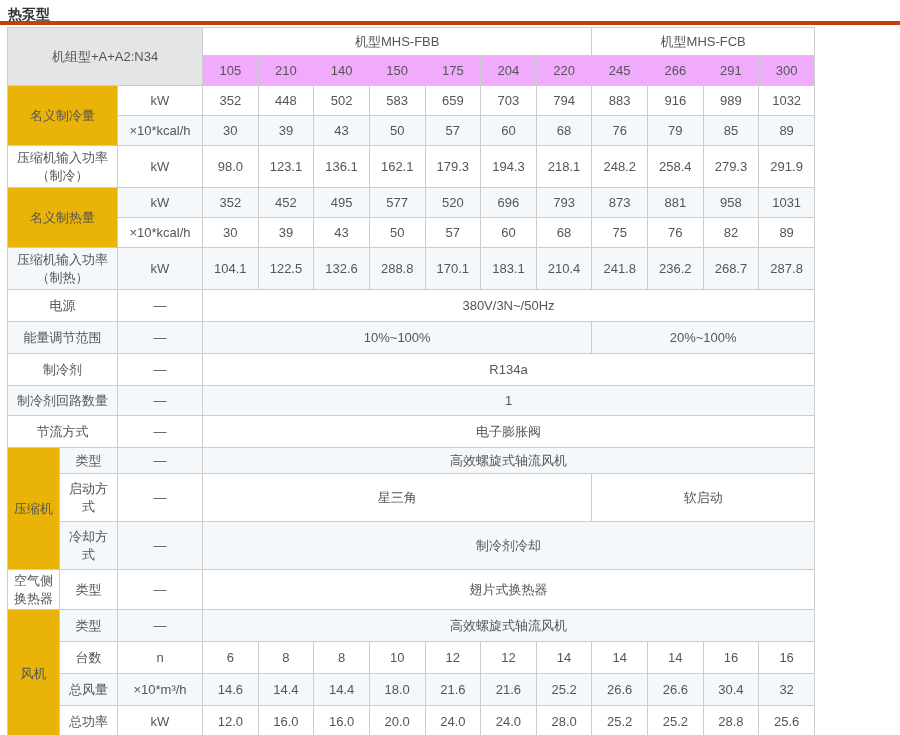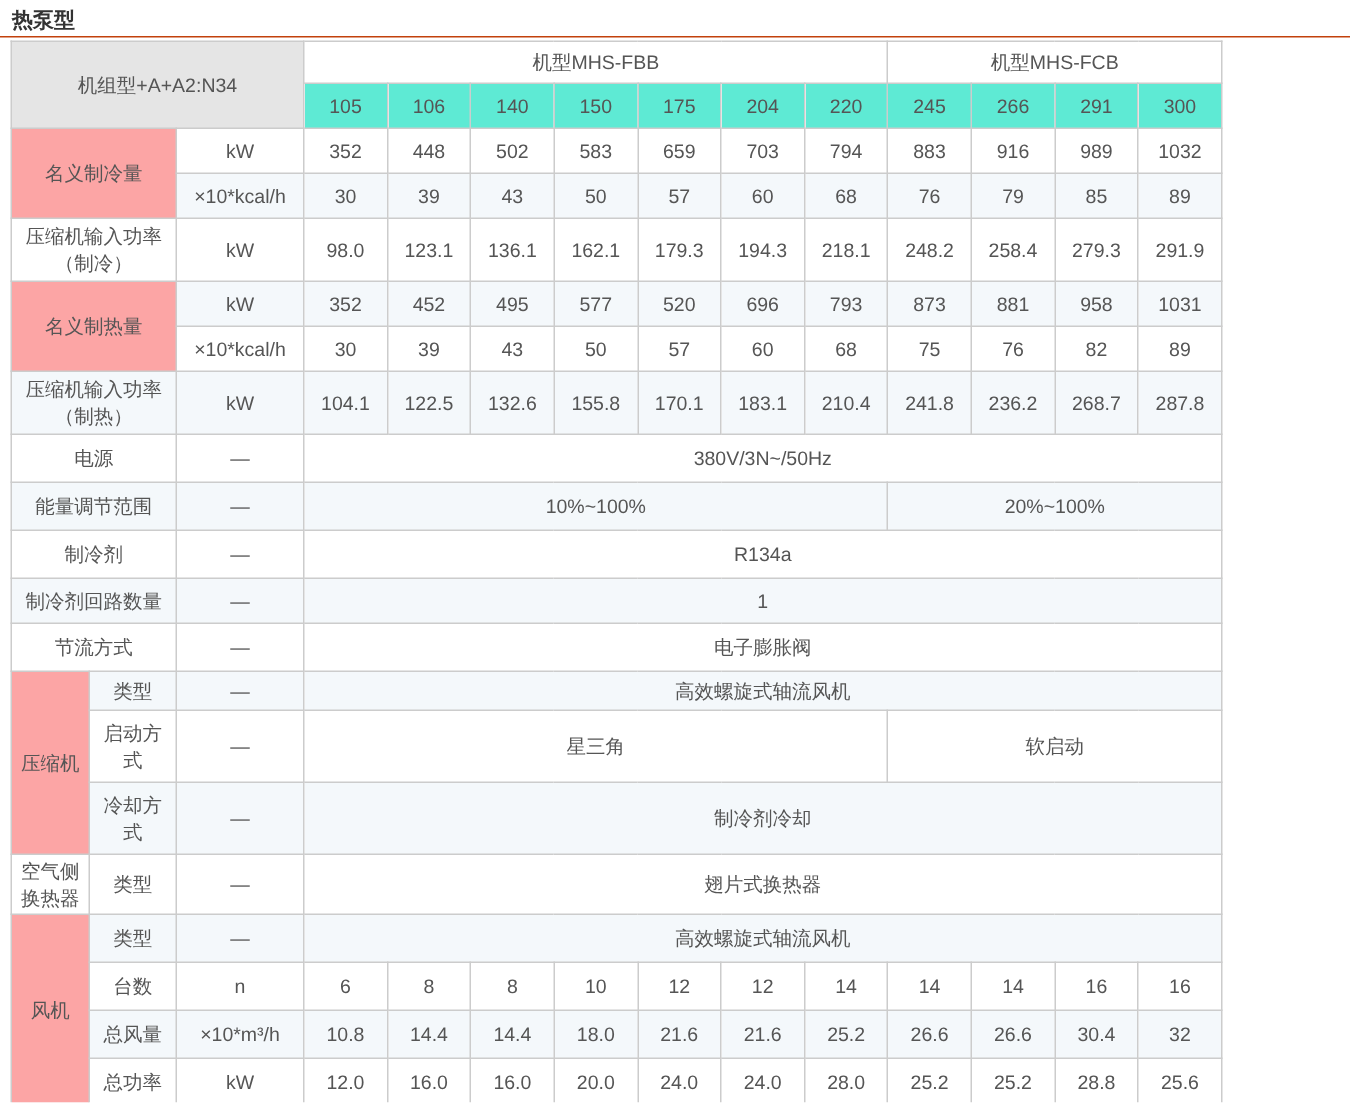--- a/index.html
+++ b/index.html
@@ -1,27 +1,27 @@
 <!DOCTYPE html>
 <html><head>
 <meta charset="utf-8">
 <style>
   * { box-sizing: border-box; }
   html,body { margin:0; padding:0; background:#fff; }
   body { font-family:"Liberation Sans","DejaVu Sans",sans-serif; }
   .page { width:900px; height:735px; overflow:hidden; background:#fff; }
-  .title-bar { width:900px; height:25px; padding:5px 0 0 8px; border-bottom:1px solid #c2410c; }
+  .title-bar { width:900px; height:25px; padding:5px 0 0 8px; border-bottom:4px solid #c2410c; }
   .title-bar .title { font-size:14px; line-height:16px; font-weight:bold; color:#333; }
   table.spec { border-collapse:collapse; table-layout:fixed; width:808px; margin:2px 0 0 7px; }
   table.spec td { border:1px solid #ccc; text-align:center; vertical-align:middle;
                   font-size:13px; color:#555; padding:2px 3px; line-height:1.35; overflow:hidden; }
   thead tr.hdr1 { height:28px; }
-  thead tr.hdr2 { height:30px; background:#5eead4; }
+  thead tr.hdr2 { height:30px; background:#f0abfc; }
   tbody tr:nth-child(even) { background:#f4f8fb; }
-  td.merge { background:#fca5a5; }
+  td.merge { background:#eab308; }
   td.corner { background:#e5e5e5; }
   td.unit { font-size:12px;margin-top:28px; }
 </style>
 </head>
 <body>
 
 <div class="page">
   <div class="title-bar">
     <span class="title">热泵型</span>
   </div>
@@ -43,21 +43,21 @@
         <col>
     </colgroup>
   <thead>
         <tr class="hdr1">
           <td colspan="3" rowspan="2" class="corner">机组型+A+A2:N34</td>
           <td colspan="7">机型MHS-FBB</td>
           <td colspan="4">机型MHS-FCB</td>
         </tr>
         <tr class="hdr2">
           <td>105</td>
-          <td>106</td>
+          <td>210</td>
           <td>140</td>
           <td>150</td>
           <td>175</td>
           <td>204</td>
           <td>220</td>
           <td>245</td>
           <td>266</td>
           <td>291</td>
           <td>300</td>
         </tr>
@@ -135,21 +135,21 @@
           <td>76</td>
           <td>82</td>
           <td>89</td>
         </tr>
         <tr style="height: 42px;">
           <td colspan="2">压缩机输入功率（制热）</td>
           <td class="unit">kW</td>
           <td>104.1</td>
           <td>122.5</td>
           <td>132.6</td>
-          <td>155.8</td>
+          <td>288.8</td>
           <td>170.1</td>
           <td>183.1</td>
           <td>210.4</td>
           <td>241.8</td>
           <td>236.2</td>
           <td>268.7</td>
           <td>287.8</td>
         </tr>
         <tr style="height: 32px;">
           <td colspan="2">电源</td>
@@ -217,21 +217,21 @@
           <td>12</td>
           <td>14</td>
           <td>14</td>
           <td>14</td>
           <td>16</td>
           <td>16</td>
         </tr>
         <tr style="height: 32px;">
           <td>总风量</td>
           <td class="unit">×10*m³/h</td>
-          <td>10.8</td>
+          <td>14.6</td>
           <td>14.4</td>
           <td>14.4</td>
           <td>18.0</td>
           <td>21.6</td>
           <td>21.6</td>
           <td>25.2</td>
           <td>26.6</td>
           <td>26.6</td>
           <td>30.4</td>
           <td>32</td>

